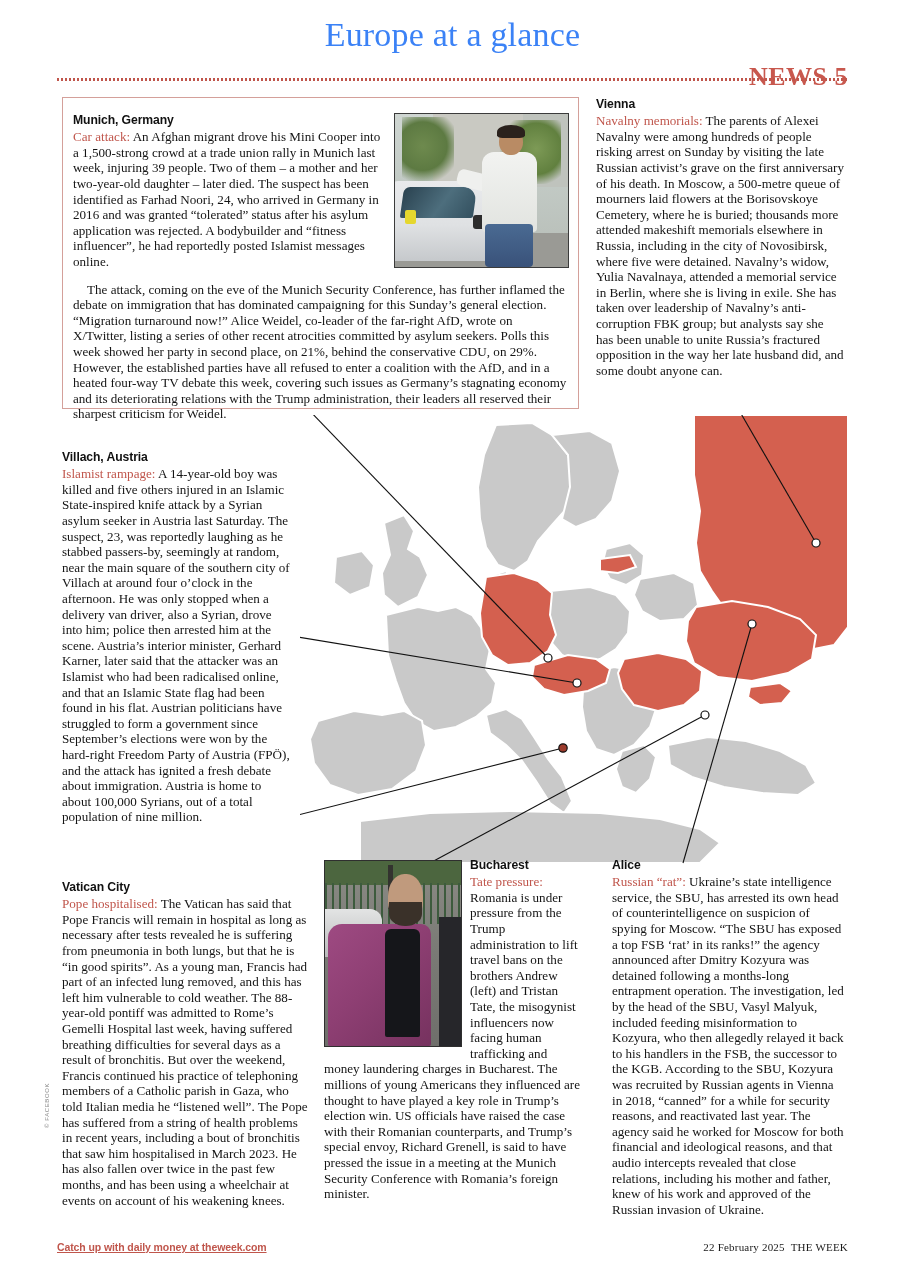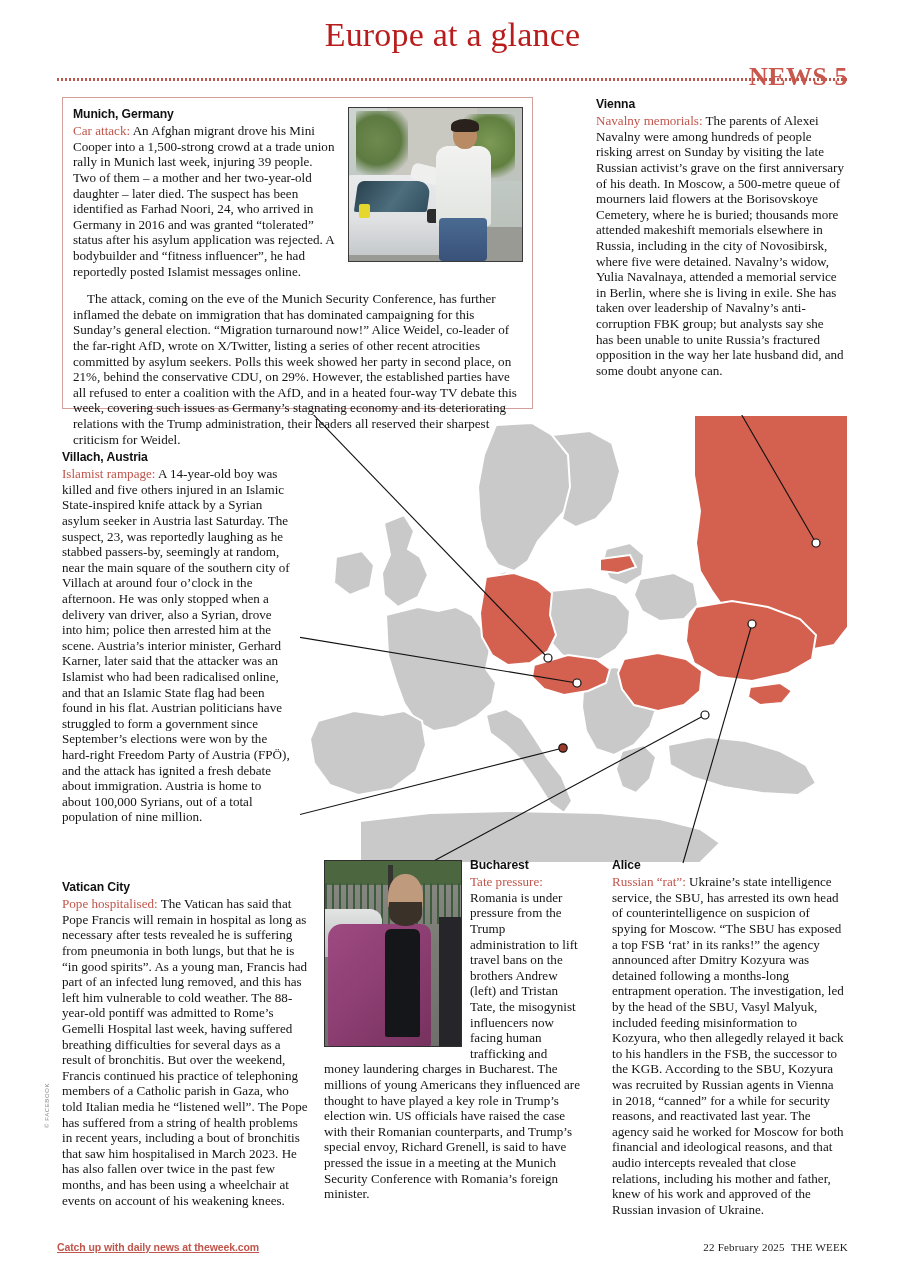--- a/index.html
+++ b/index.html
@@ -19,21 +19,21 @@
   
   .masthead {
     position: absolute; left: 0; right: 0; top: 18px; height: 52px;
   }
   .masthead-title {
     position: absolute; left: 0; right: 0; top: 0;
     text-align: center;
     font-family: "Liberation Serif", serif;
     font-size: 34px;
     letter-spacing: 0.2px;
-    color: #b91c1c;
+    color: #3b82f6;
     line-height: 1.0;
   }
   .masthead-section {
     position: absolute; right: 57px; top: 8px;
     font-family: "Liberation Serif", serif;
     font-size: 26px;
     font-weight: 700;
     letter-spacing: 0.5px;
     color: #c8584e;
     margin-top: 36px;
@@ -62,23 +62,23 @@
     text-align: left;
     margin: 0;
     hyphens: none;
   }
   .lede { color: #c0564c; }
   .body-text p { margin: 0; }
 
   
   .munich-box {
     position: absolute;
-    left: 62px; top: 97px; width: 471px; height: 312px;
+    left: 62px; top: 97px; width: 517px; height: 312px;
     border: 1px solid #d4a09a;
-    padding: 9px 9px 6px 10px;
+    padding: 15px 9px 6px 10px;
   }
   .munich-top { display: flex; gap: 10px; }
   .munich-text-col { width: 320px; }
   .munich-photo {
     width: 175px; height: 155px;
     border: 1px solid #3b3b3b;
     position: relative; overflow: hidden;
     background: #b9c7cf;
     flex: 0 0 auto;
   }
@@ -321,18 +321,18 @@
     </div>
   </div>
 
   <div class="kyiv-col">
     <div class="kicker">Alice</div>
     <div class="body-text">
       <p><span class="lede">Russian “rat”:</span><span> Ukraine’s state intelligence service, the SBU, has arrested its own head of counterintelligence on suspicion of spying for Moscow. “The SBU has exposed a top FSB ‘rat’ in its ranks!” the agency announced after Dmitry Kozyura was detained following a months-long entrapment operation. The investigation, led by the head of the SBU, Vasyl Malyuk, included feeding misinformation to Kozyura, who then allegedly relayed it back to his handlers in the FSB, the successor to the KGB. According to the SBU, Kozyura was recruited by Russian agents in Vienna in 2018, “canned” for a while for security reasons, and reactivated last year. The agency said he worked for Moscow for both financial and ideological reasons, and that audio intercepts revealed that close relations, including his mother and father, knew of his work and approved of the Russian invasion of Ukraine.</span></p>
     </div>
   </div>
 
-  <a class="footer-left" href="#">Catch up with daily news at theweek.com</a>
+  <a class="footer-left" href="#">Catch up with daily money at theweek.com</a>
   <div class="footer-right">
     <span>22 February 2025</span>&nbsp;&nbsp;<span>THE WEEK</span>
   </div>
 
 </div>
 
 </body></html>

